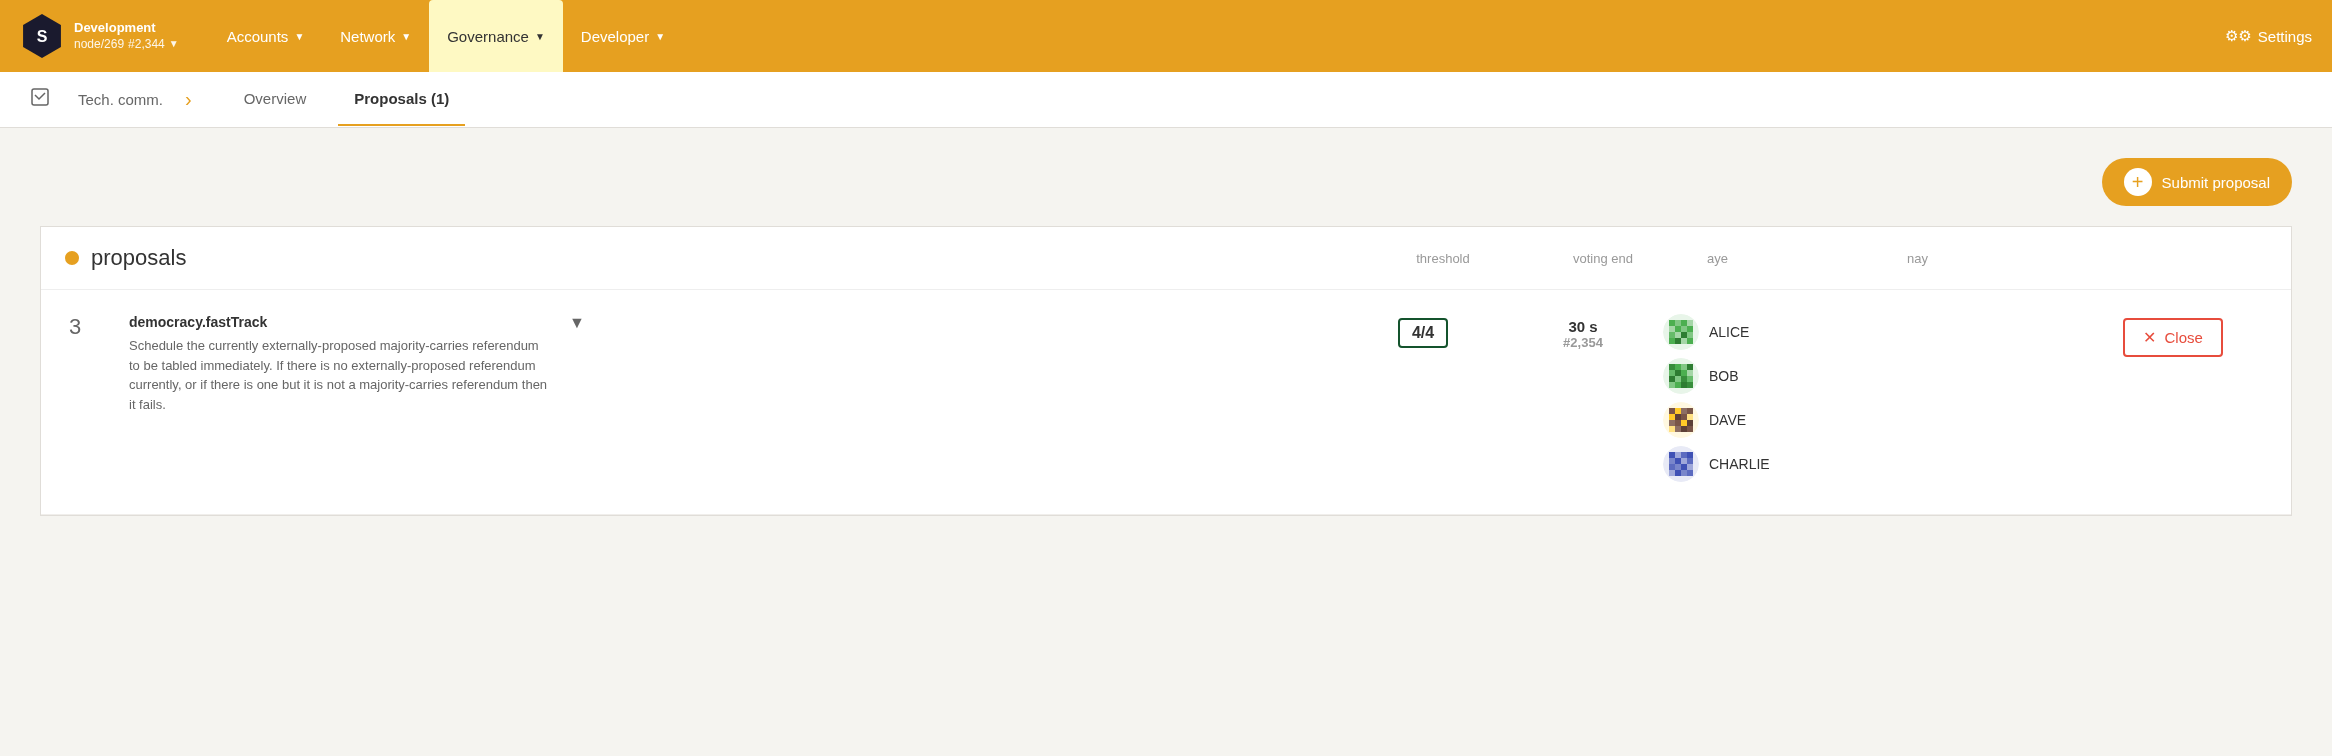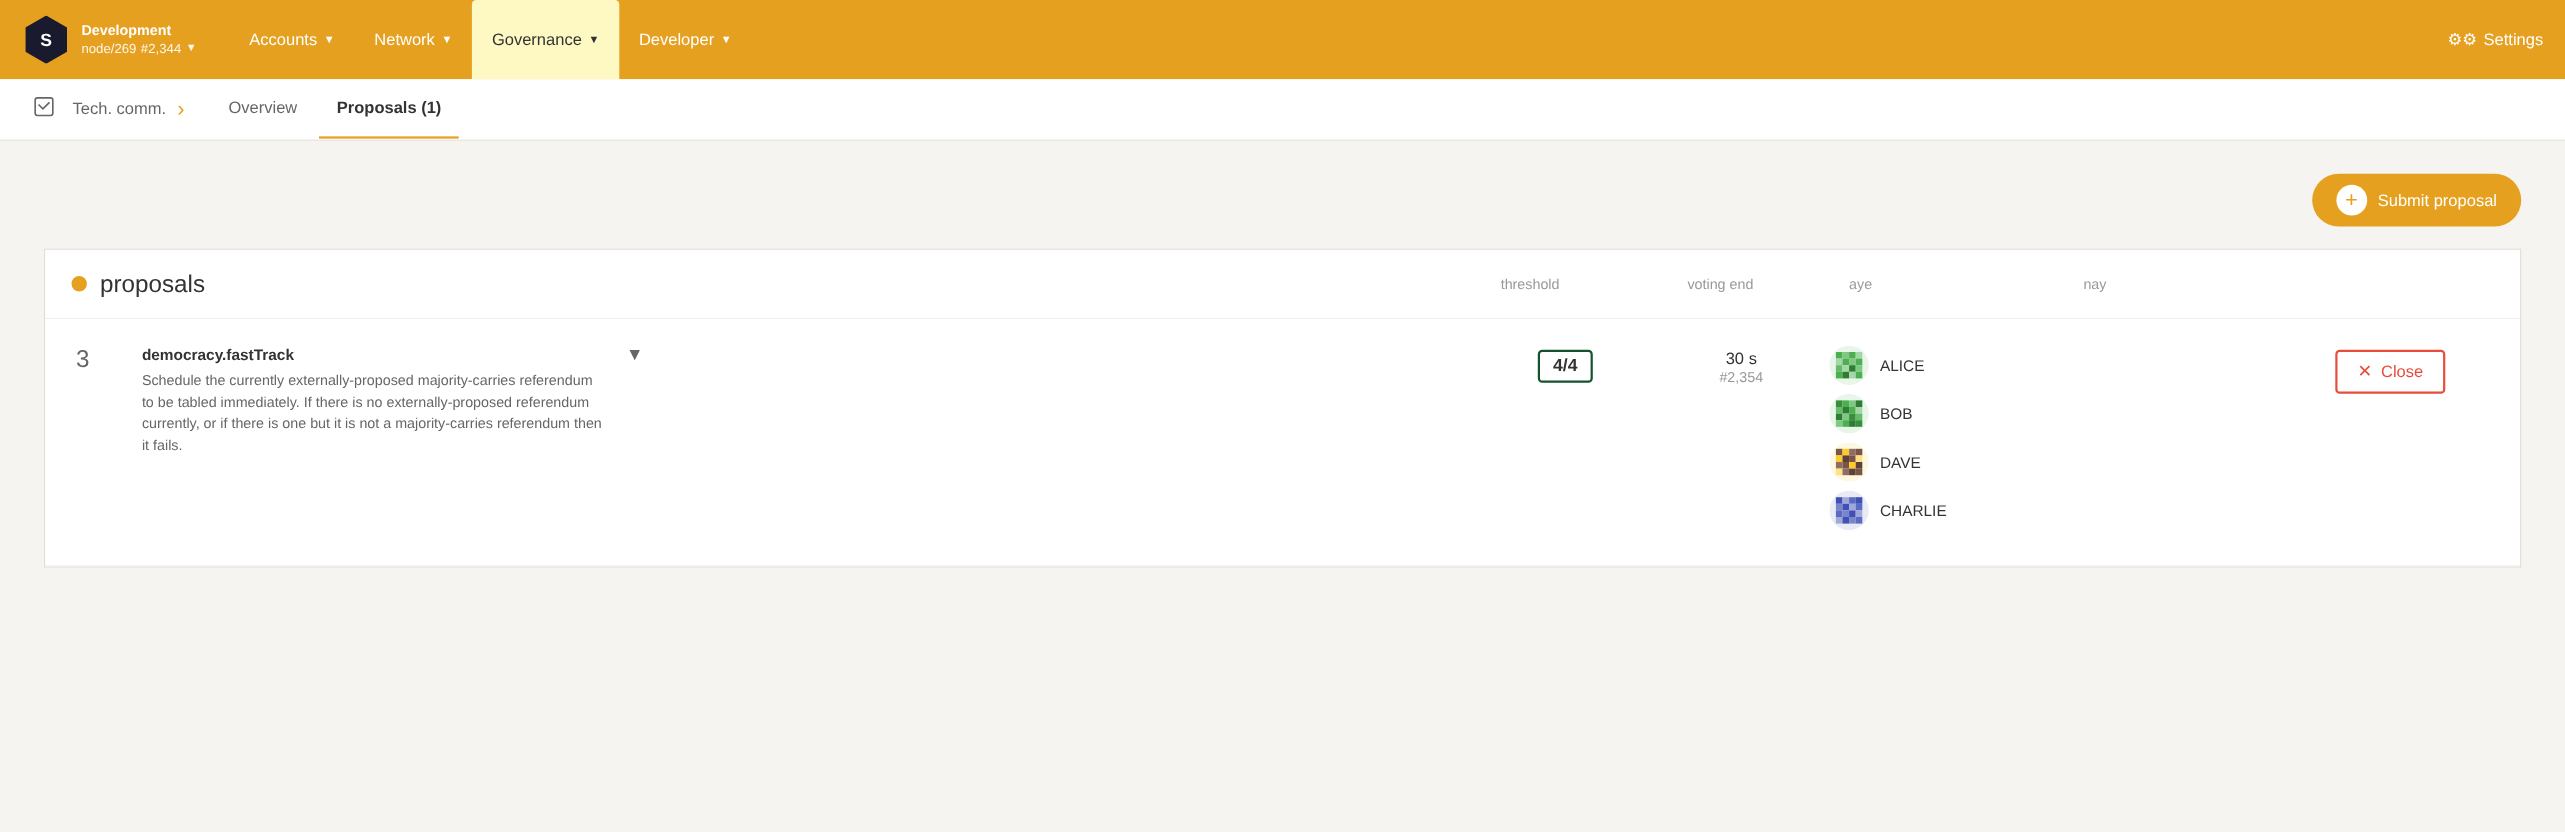--- a/index.html
+++ b/index.html
@@ -75,21 +75,21 @@
     }
 
     
     .sub-nav {
       background: white;
       display: flex;
       align-items: center;
       padding: 0 30px;
       border-bottom: 1px solid #e0ddd8;
       height: 56px;
-      gap: 4px;
+      gap: 16px;
     }
     .sub-nav-icon {
       margin-right: 12px;
       color: #666;
       font-size: 18px;
     }
     .sub-nav-title {
       font-size: 15px;
       color: #666;
       margin-right: 6px;
@@ -331,21 +331,21 @@
     <button class="submit-btn">
       <span class="plus-circle">+</span>
       <span>Submit proposal</span>
     </button>
   </div>
 
   <div class="proposals-card">
     <div class="proposals-header">
       <div class="proposals-dot"></div>
       <span class="proposals-title">proposals</span>
-      <div style="display:flex; gap:13px; margin-left:auto; color:#999; font-size:13px; align-items:flex-end;">
+      <div style="display:flex; gap:0; margin-left:auto; color:#999; font-size:13px; align-items:flex-end;">
         <span style="width:160px; text-align:center;">threshold</span>
         <span style="width:160px; text-align:center;">voting end</span>
         <span style="width:200px; text-align:left;margin-left:24px;">aye</span>
         <span style="width:200px; text-align:left;">nay</span>
         <span style="width:160px;"></span>
       </div>
     </div>
 
     <div class="proposal-row" style="display:flex; align-items:flex-start; padding: 24px 28px; gap:0;">
 
@@ -358,21 +358,21 @@
           <div class="proposal-fn">democracy.fastTrack</div>
           <div class="proposal-desc">Schedule the currently externally-proposed majority-carries referendum to be tabled immediately. If there is no externally-proposed referendum currently, or if there is one but it is not a majority-carries referendum then it fails.</div>
         </div>
         <span class="expand-arrow">▼</span>
       </div>
 
       <div style="width:160px; display:flex; align-items:flex-start; justify-content:center; padding-top:4px; flex-shrink:0;">
         <span class="threshold-badge">4/4</span>
       </div>
 
-      <div style="width:160px; text-align:center; flex-shrink:0; padding-top:4px;" class="voting-end">
+      <div style="width:160px; text-align:center; flex-shrink:0; padding-top:4px;font-weight:bold;" class="voting-end">
         <div class="time">30 s</div>
         <div class="block">#2,354</div>
       </div>
 
       <div style="width:220px; flex-shrink:0;" class="aye-col">
 
         <div class="voter-item">
           <div class="voter-avatar">
             <svg width="36" height="36" viewBox="0 0 36 36">
               <circle cx="18" cy="18" r="18" fill="#e8f5e9"></circle>

